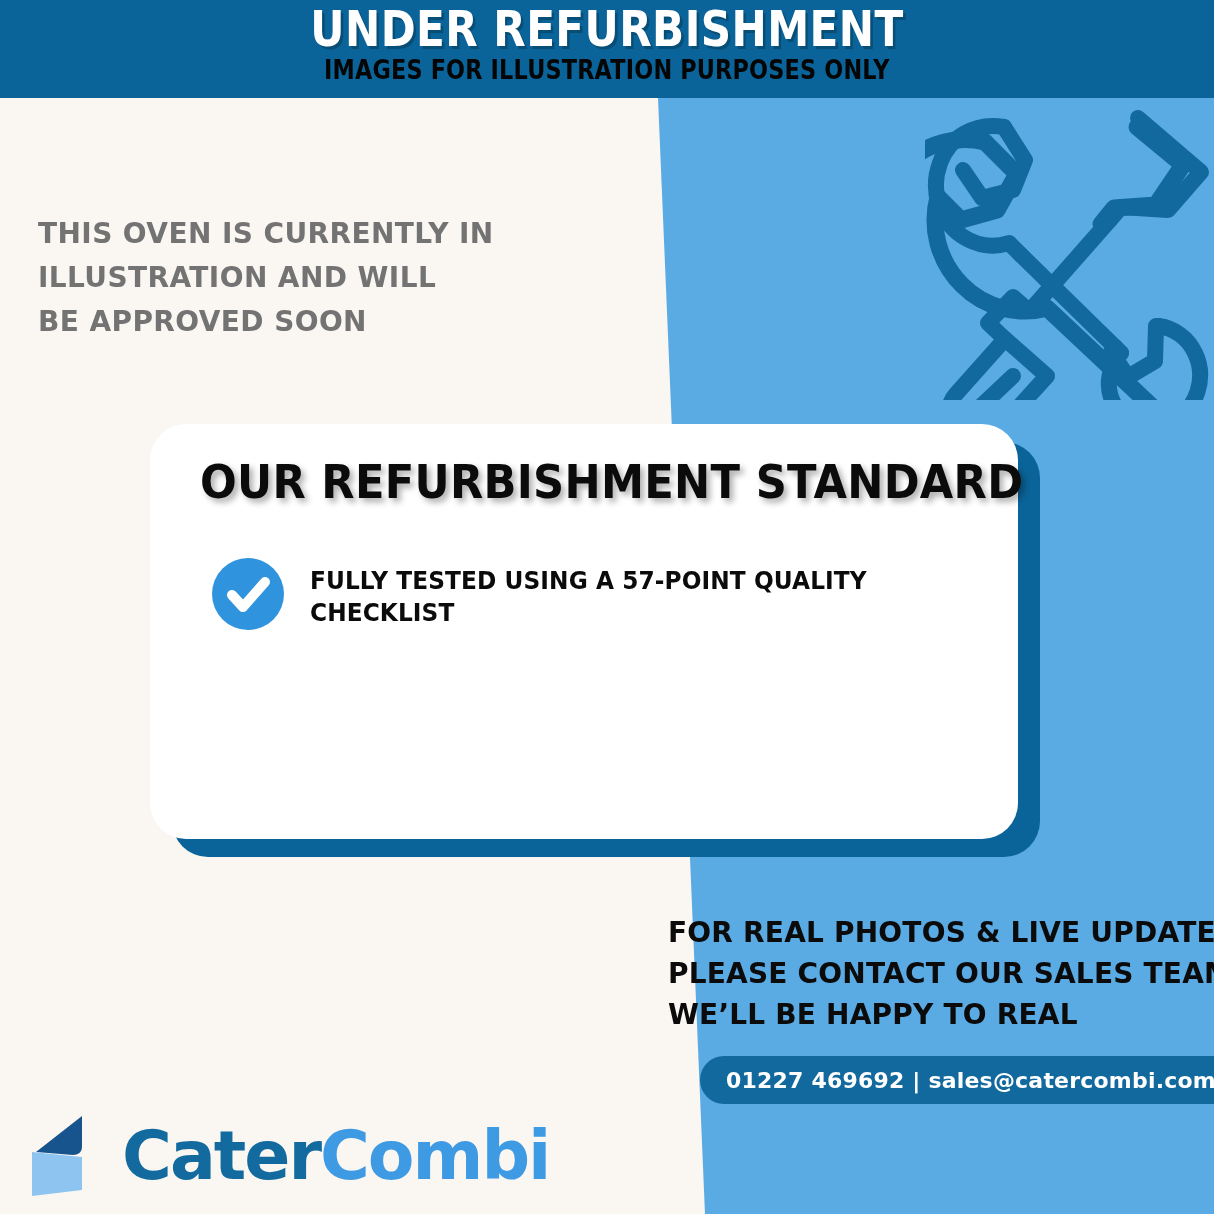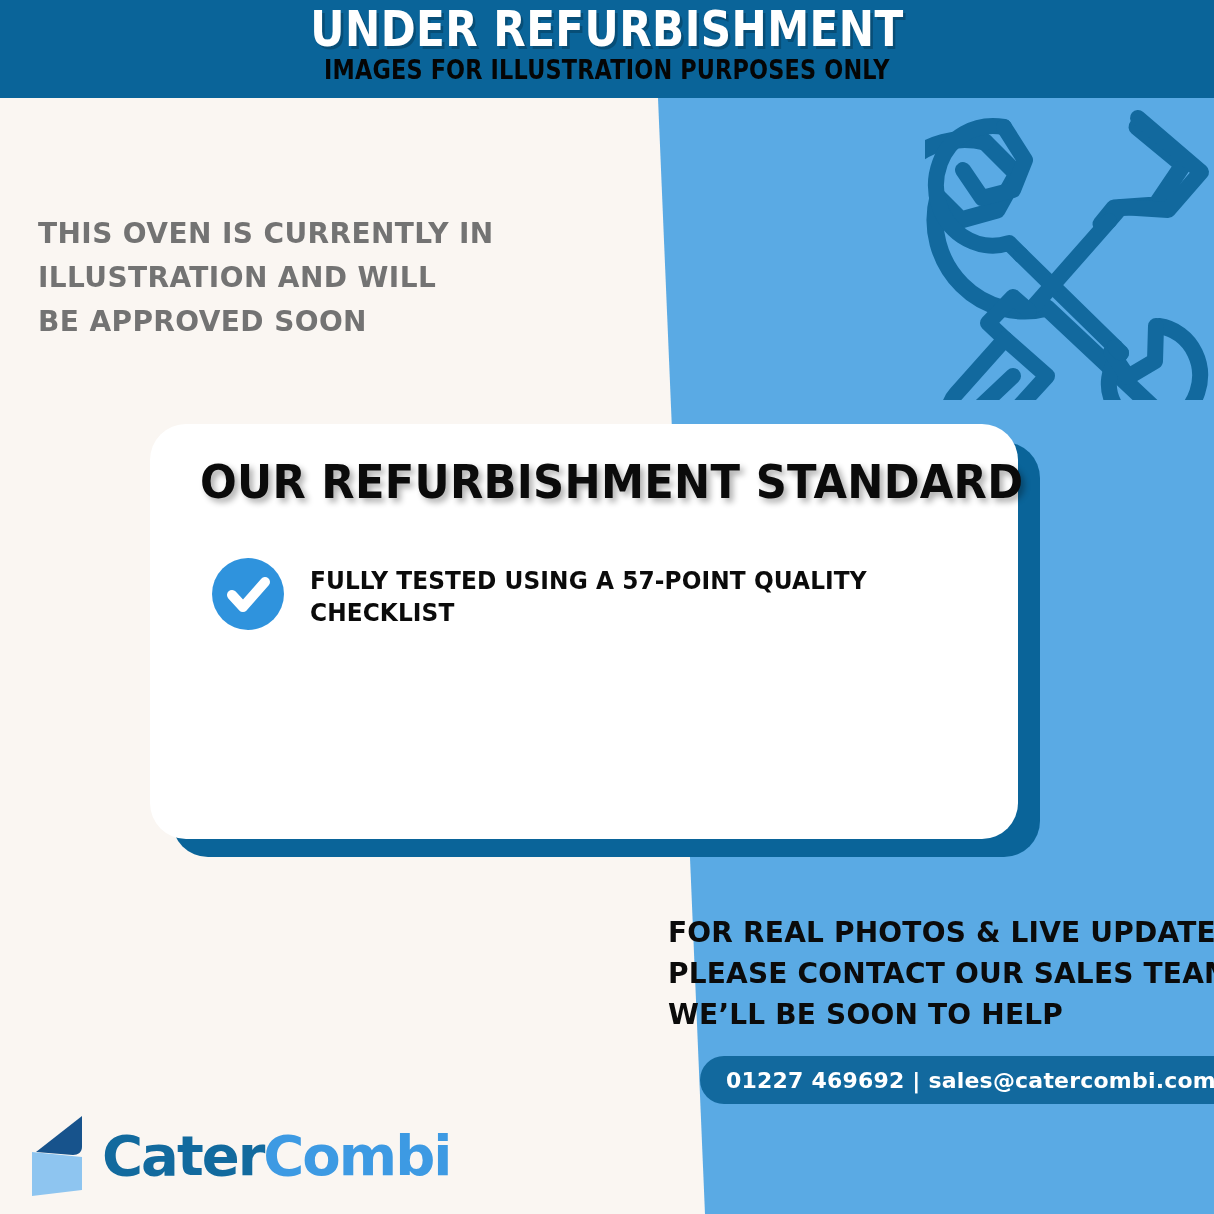--- a/index.html
+++ b/index.html
@@ -210,24 +210,24 @@
     align-items: center;
   }
   .logo-mark {
     width: 78px;
     height: 92px;
     flex: 0 0 auto;
   }
   .logo-word {
     font-family: "DejaVu Sans", sans-serif;
     font-weight: 700;
-    font-size: 56px;
+    font-size: 68px;
     line-height: 84px;
     letter-spacing: -2px;
-    margin-left: 4px;
+    margin-left: 24px;
     white-space: nowrap;
   }
   .logo-cater { color: #126a9e; }
   .logo-combi { color: #3d9ae3; }
 </style>
 </head>
 <body>
 
 <div id="poster">
 
@@ -311,21 +311,21 @@
         </span>
       </div>
 
 
     </div>
   </div>
 
   <div class="contact-lines">
     <span class="ln">FOR REAL PHOTOS &amp; LIVE UPDATES</span>
     <span class="ln">PLEASE CONTACT OUR SALES TEAM</span>
-    <span class="ln">WE’LL BE SOON TO HELP</span>
+    <span class="ln">WE’LL BE HAPPY TO REAL</span>
   </div>
 
   <div class="contact-pill">01227 469692 | sales@catercombi.com</div>
 
   <div class="logo">
     <span class="logo-mark">
       <svg viewBox="0 0 78 92" width="78" height="92" aria-hidden="true">
         <path d="M62 6 L62 37 C62 42 58 45 53 45 L16 42 Z" fill="#17538c"></path>
         <path d="M12 42 L62 47 L62 80 L12 86 Z" fill="#8ec5f0"></path>
       </svg>

